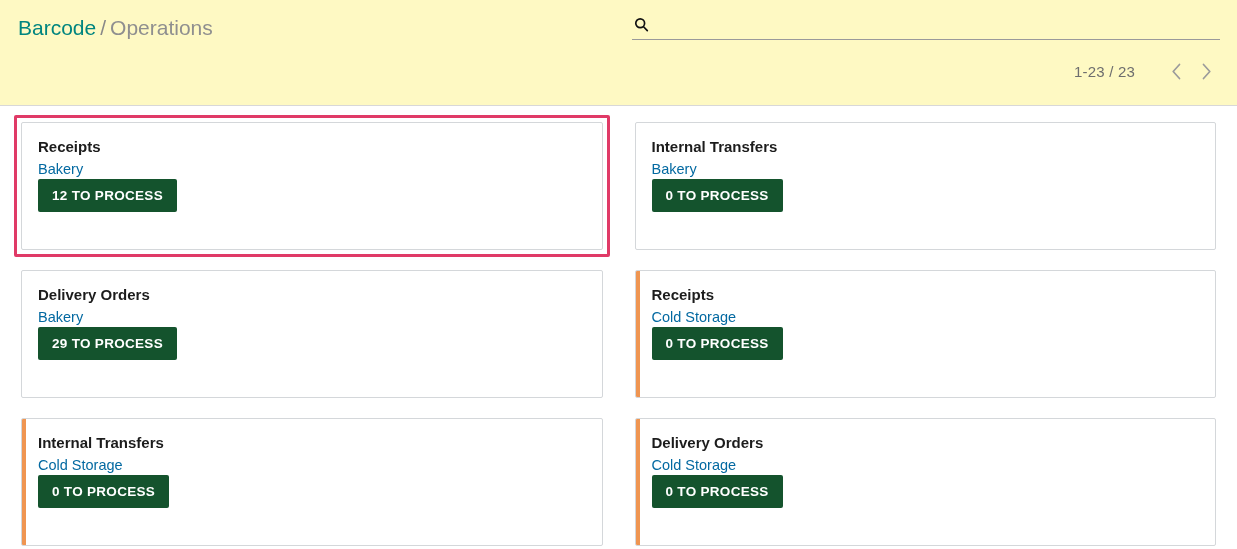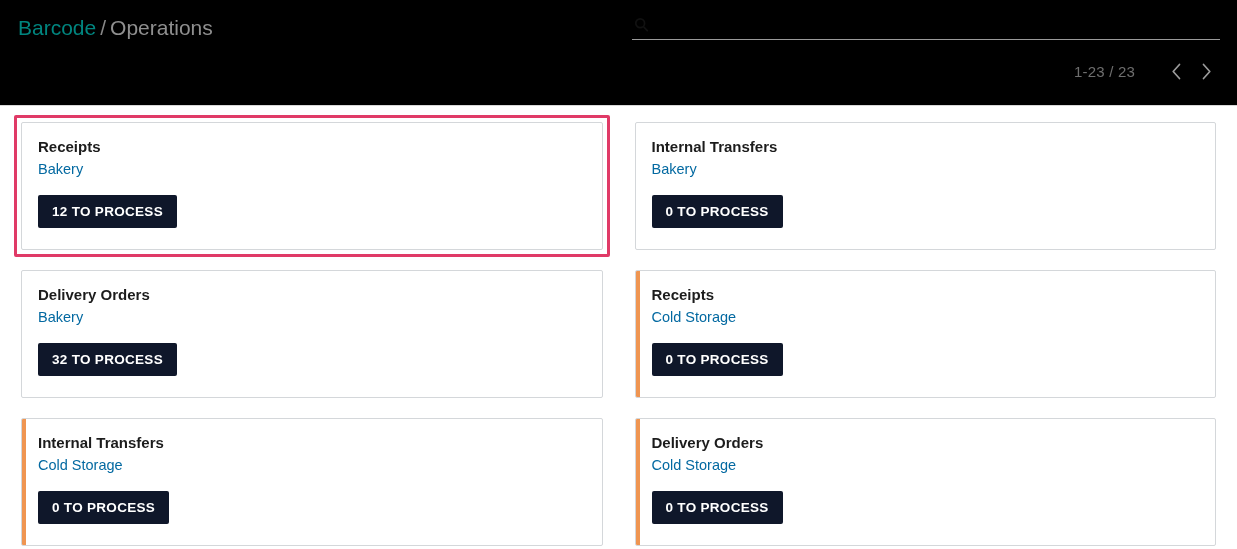--- a/index.html
+++ b/index.html
@@ -9,21 +9,21 @@
     height: 549px;
     background: #ffffff;
     font-family: "Liberation Sans", sans-serif;
     overflow: hidden;
   }
 
   
   .control-panel {
     width: 100%;
     height: 106px;
-    background: #000000;
+    background: #fef9c3;
     border-bottom: 1px solid #d8d8d8;
     position: relative;
   }
 
   .breadcrumb {
     position: absolute;
     left: 18px;
     top: 14px;
     font-size: 21px;
     line-height: 28px;
@@ -159,22 +159,21 @@
     margin-bottom: 2px;
   }
   .card-subtitle {
     font-size: 14.5px;
     font-weight: 400;
     color: #0369a1;
     line-height: 20px;
   }
   .card-button {
     display: inline-block;
-    margin-top: 16px;
-    background: #0f172a;
+    background: #14532d;
     color: #ffffff;
     font-size: 13.5px;
     font-weight: 700;
     letter-spacing: 0.3px;
     padding: 9px 14px 9px 14px;
     border: none;
     border-radius: 2px;
     cursor: pointer;
     font-family: "Liberation Sans", sans-serif;
     white-space: nowrap;
@@ -219,21 +218,21 @@
     <div class="kanban-row">
       <div class="kanban-cell highlighted">
         <div class="kanban-card"><div class="card-title">Receipts</div><div class="card-subtitle">Bakery</div><button class="card-button">12 TO PROCESS</button></div>
       </div>
       <div class="kanban-cell">
         <div class="kanban-card"><div class="card-title">Internal Transfers</div><div class="card-subtitle">Bakery</div><button class="card-button">0 TO PROCESS</button></div>
       </div>
     </div>
     <div class="kanban-row">
       <div class="kanban-cell">
-        <div class="kanban-card"><div class="card-title">Delivery Orders</div><div class="card-subtitle">Bakery</div><button class="card-button">32 TO PROCESS</button></div>
+        <div class="kanban-card"><div class="card-title">Delivery Orders</div><div class="card-subtitle">Bakery</div><button class="card-button">29 TO PROCESS</button></div>
       </div>
       <div class="kanban-cell">
         <div class="kanban-card accent"><div class="card-title">Receipts</div><div class="card-subtitle">Cold Storage</div><button class="card-button">0 TO PROCESS</button></div>
       </div>
     </div>
     <div class="kanban-row">
       <div class="kanban-cell">
         <div class="kanban-card accent"><div class="card-title">Internal Transfers</div><div class="card-subtitle">Cold Storage</div><button class="card-button">0 TO PROCESS</button></div>
       </div>
       <div class="kanban-cell">

